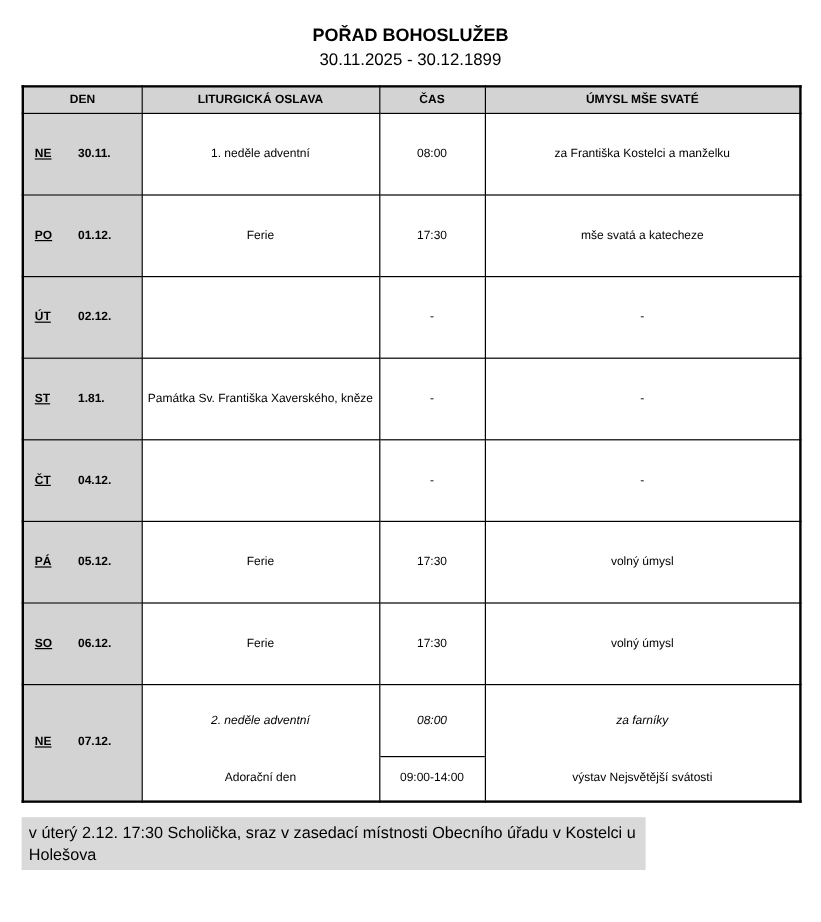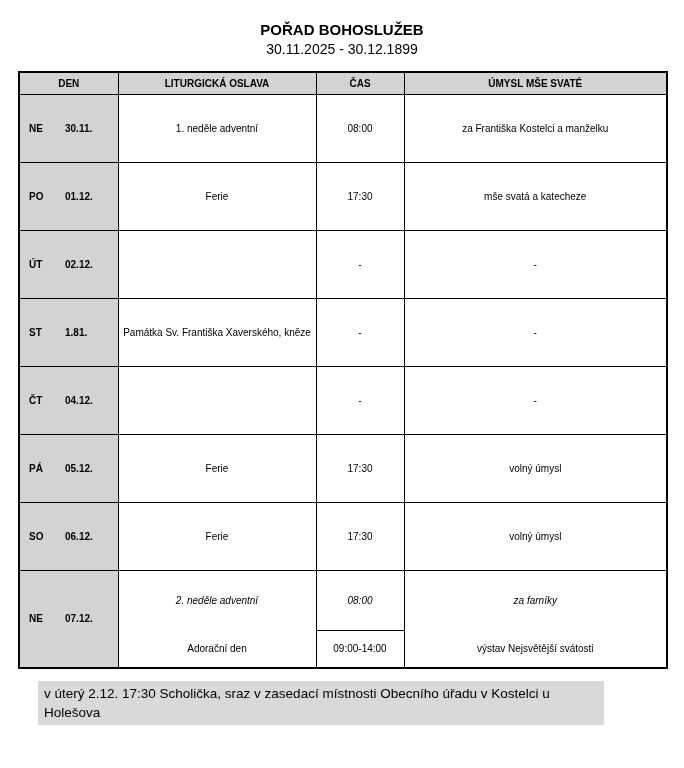--- a/index.html
+++ b/index.html
@@ -47,35 +47,34 @@
   tbody tr.row { height: 68px; }
   tbody tr.row-sun2a { height: 60px; }
   tbody tr.row-sun2b { height: 38px; }
 
   td.day-cell {
     background: #d3d3d3;
     font-weight: bold;
     text-align: left;
     padding-left: 9px;
   }
-  td.day-cell .day-abbr { display: inline-block; min-width: 26px; margin-right: 10px; }
+  td.day-cell .day-abbr { display: inline-block; min-width: 26px; margin-right: 10px; text-decoration: underline; }
 
   
   tr.row-sun2a td.nb { border-bottom-style: none; font-style: italic; }
   tr.row-sun2b td.nt { border-top-style: none; }
   tr.row-sun2b td.time-sub { border-top: 1px solid #000000; }
 
   .footer-note {
-    width: 566px;
+    width: 520px;
     margin-top: 12px;
     background: #d9d9d9;
     font-size: 13.5px;
     line-height: 19px;
     padding: 3px 6px;
-    margin-left: 20px;
   }
 </style>
 </head>
 <body>
 
 <div class="page">
 
   <div class="doc-header">
     <div class="doc-title">POŘAD BOHOSLUŽEB</div>
     <div class="doc-daterange">30.11.2025 - 30.12.1899</div>

